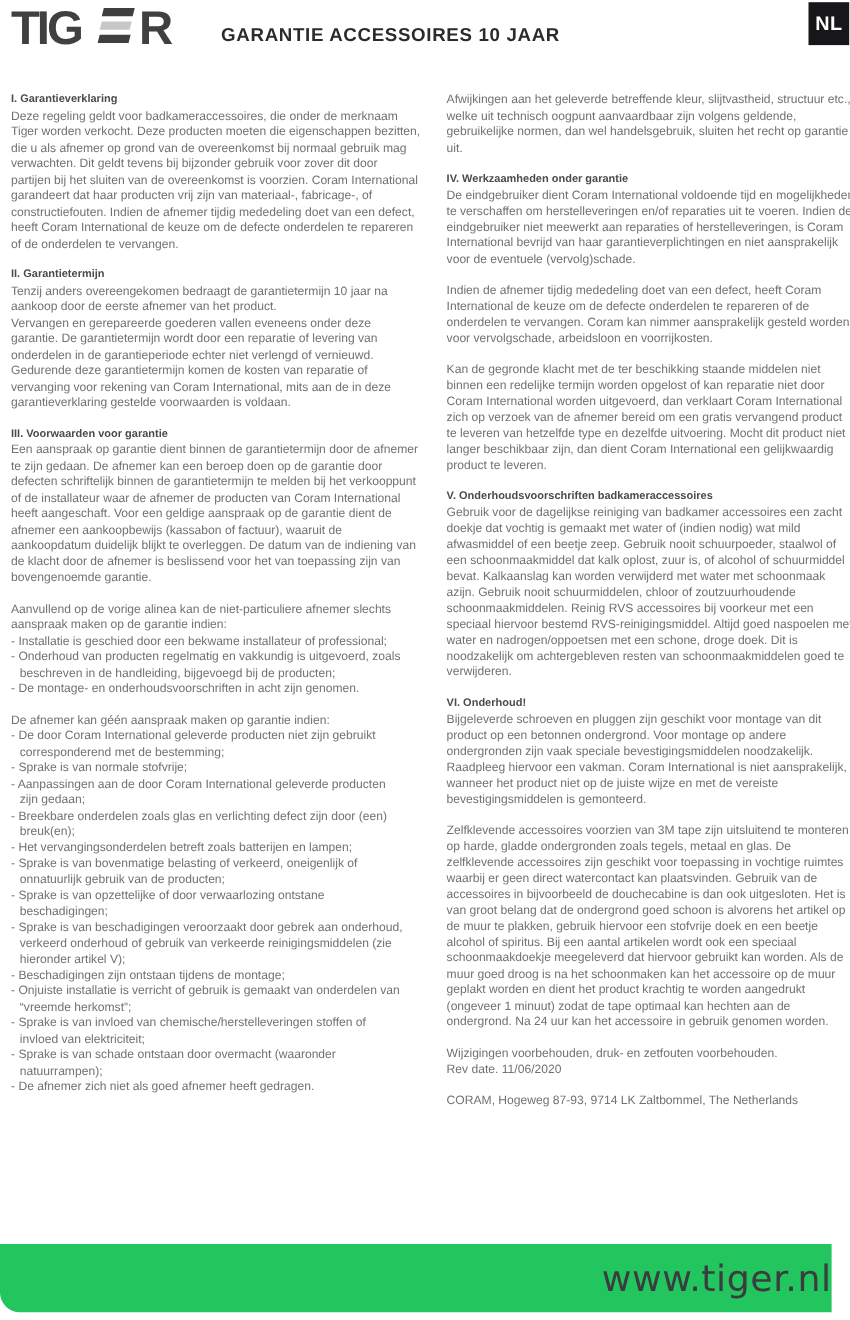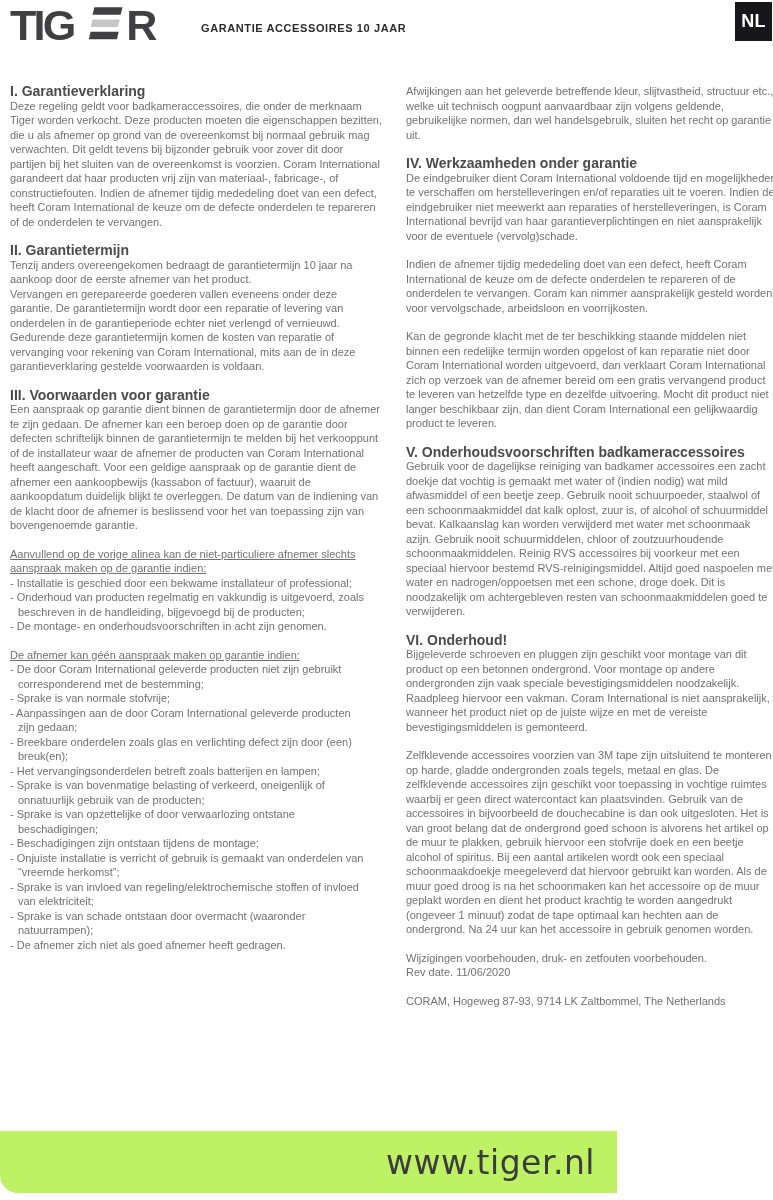--- a/index.html
+++ b/index.html
@@ -17,21 +17,21 @@
     position: absolute;
     left: 10px;
     top: 4px;
     width: 150px;
     height: 44px;
   }
   .doc-title {
     position: absolute;
     left: 201px;
     top: 22px;
-    font-size: 11px;
+    font-size: 17px;
     font-weight: bold;
     letter-spacing: 0.6px;
     color: #2b2b2d;
     white-space: nowrap;
   }
   .lang-badge {
     position: absolute;
     right: 1px;
     top: 2px;
     width: 37px;
@@ -54,48 +54,47 @@
     color: #717173;
     font-size: 11px;
     line-height: 14.5px;
   }
   .col-left  { left: 10px;  }
   .col-right { left: 406px; width: 371px; }
 
   .doc-heading {
     font-weight: bold;
     color: #4b4b4d;
-    font-size: 14px;
+    font-size: 10px;
     margin: 0;
   }
   .doc-para {
     margin: 0 0 14px 0;
     white-space: pre-line;
   }
-  .doc-para.flush { margin-bottom: 0; text-decoration: underline; }
+  .doc-para.flush { margin-bottom: 0; }
   .doc-list { margin: 0 16px 14px 0; }
   .doc-li {
     padding-left: 8px;
     text-indent: -8px;
   }
 
   
   .footer-bar {
     position: absolute;
     left: 0;
     top: 1131px;
-    width: 617px;
+    width: 756px;
     height: 62px;
-    background: #bef264;
+    background: #22c55e;
     border-radius: 0 0 0 18px;
     display: flex;
     align-items: center;
     justify-content: flex-end;
     box-sizing: border-box;
-    padding-right: 22px;
   }
   .footer-url {
     font-family: "DejaVu Sans", "Liberation Sans", sans-serif;
     font-size: 33px;
     color: #3a3c3e;
     letter-spacing: 0.5px;
   }
 </style>
 </head>
 <body>
@@ -133,23 +132,24 @@
       </div>
       <div class="doc-para flush">De afnemer kan géén aanspraak maken op garantie indien:</div>
       <div class="doc-list">
         <div class="doc-li">- De door Coram International geleverde producten niet zijn gebruikt corresponderend met de bestemming;</div>
         <div class="doc-li">- Sprake is van normale stofvrije;</div>
         <div class="doc-li">- Aanpassingen aan de door Coram International geleverde producten zijn gedaan;</div>
         <div class="doc-li">- Breekbare onderdelen zoals glas en verlichting defect zijn door (een) breuk(en);</div>
         <div class="doc-li">- Het vervangingsonderdelen betreft zoals batterijen en lampen;</div>
         <div class="doc-li">- Sprake is van bovenmatige belasting of verkeerd, oneigenlijk of onnatuurlijk gebruik van de producten;</div>
         <div class="doc-li">- Sprake is van opzettelijke of door verwaarlozing ontstane beschadigingen;</div>
+        <div class="doc-li">- Sprake is van beschadigingen veroorzaakt door gebrek aan onderhoud, verkeerd onderhoud of gebruik van verkeerde reinigingsmiddelen (zie hieronder artikel V);</div>
         <div class="doc-li">- Beschadigingen zijn ontstaan tijdens de montage;</div>
         <div class="doc-li">- Onjuiste installatie is verricht of gebruik is gemaakt van onderdelen van “vreemde herkomst”;</div>
-        <div class="doc-li">- Sprake is van invloed van regeling/elektrochemische stoffen of invloed van elektriciteit;</div>
+        <div class="doc-li">- Sprake is van invloed van chemische/herstelleveringen stoffen of invloed van elektriciteit;</div>
         <div class="doc-li">- Sprake is van schade ontstaan door overmacht (waaronder natuurrampen);</div>
         <div class="doc-li">- De afnemer zich niet als goed afnemer heeft gedragen.</div>
       </div>
     </div>
   <div class="doc-column col-right">
       <div class="doc-para">Afwijkingen aan het geleverde betreffende kleur, slijtvastheid, structuur etc., welke uit technisch oogpunt aanvaardbaar zijn volgens geldende, gebruikelijke normen, dan wel handelsgebruik, sluiten het recht op garantie uit.</div>
       <div class="doc-heading">IV. Werkzaamheden onder garantie</div>
       <div class="doc-para">De eindgebruiker dient Coram International voldoende tijd en mogelijkheden te verschaffen om herstelleveringen en/of reparaties uit te voeren. Indien de eindgebruiker niet meewerkt aan reparaties of herstelleveringen, is Coram International bevrijd van haar garantieverplichtingen en niet aansprakelijk voor de eventuele (vervolg)schade.</div>
       <div class="doc-para">Indien de afnemer tijdig mededeling doet van een defect, heeft Coram International de keuze om de defecte onderdelen te repareren of de onderdelen te vervangen. Coram kan nimmer aansprakelijk gesteld worden voor vervolgschade, arbeidsloon en voorrijkosten.</div>
       <div class="doc-para">Kan de gegronde klacht met de ter beschikking staande middelen niet binnen een redelijke termijn worden opgelost of kan reparatie niet door Coram International worden uitgevoerd, dan verklaart Coram International zich op verzoek van de afnemer bereid om een gratis vervangend product te leveren van hetzelfde type en dezelfde uitvoering. Mocht dit product niet langer beschikbaar zijn, dan dient Coram International een gelijkwaardig product te leveren.</div>

